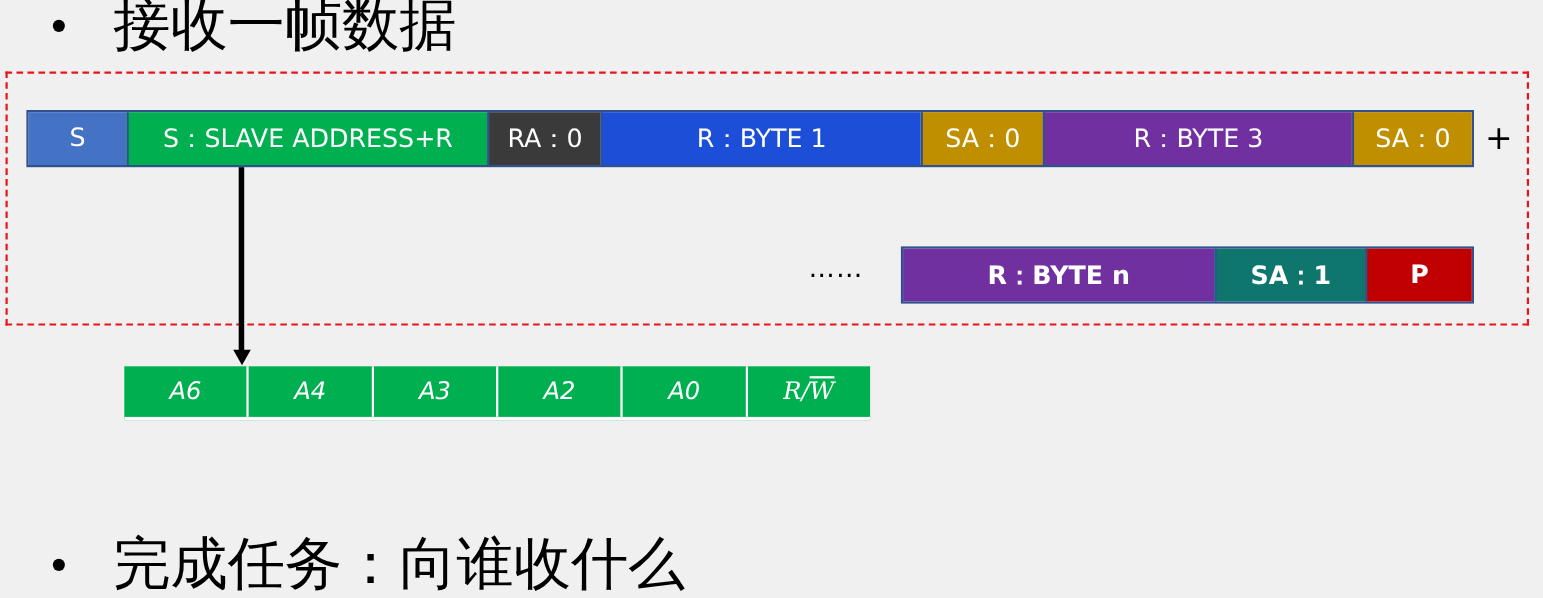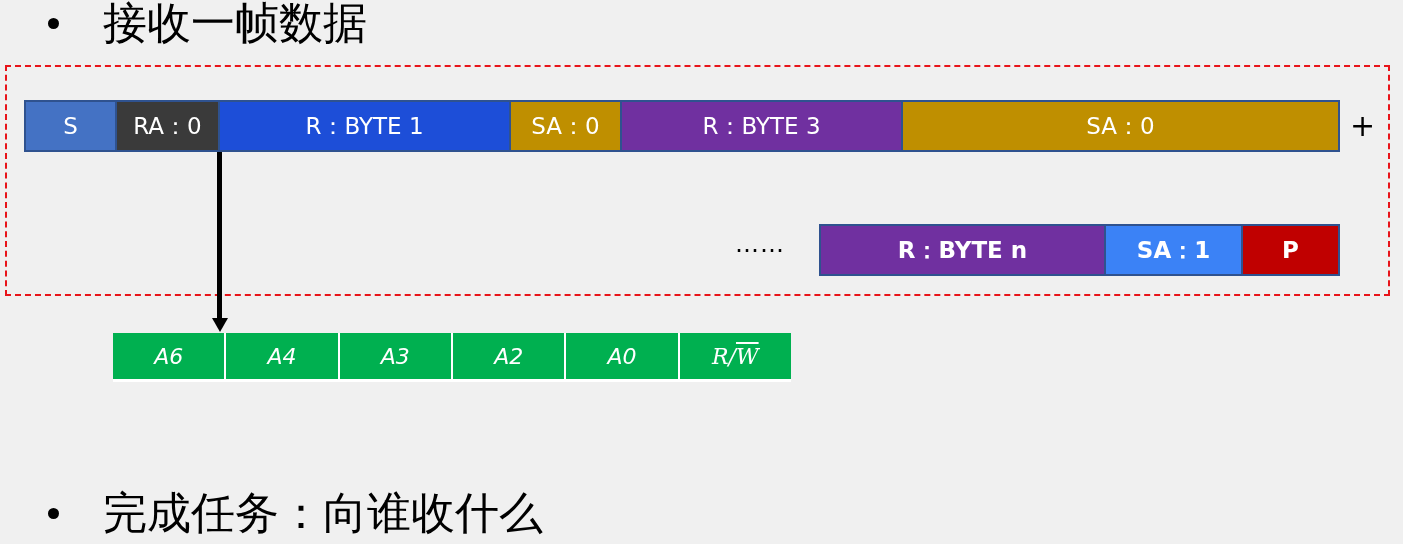--- a/index.html
+++ b/index.html
@@ -1,20 +1,20 @@
 <!DOCTYPE html>
 <html><head>
   <meta charset="utf-8">
   <style>
     html, body { margin: 0; padding: 0; }
     body {
       width: 1403px; height: 544px; background: #f0f0f0; position: relative; overflow: hidden;
       font-family: "DejaVu Sans", "Liberation Sans", sans-serif;
     }
-    .bullet-line { position: absolute; left: 48px; font-size: 44px; color: #000; display: flex; align-items: center; }
+    .bullet-line { position: absolute; left: 48px; font-size: 52px; color: #000; display: flex; align-items: center; }
     .bullet-dot { width: 11px; height: 11px; border-radius: 50%; background: #000; margin-right: 44px; }
     #heading1 { top: 0px; height: 46px; }
     #heading2 { top: 490px; height: 46px; }
     .frame { position: absolute; left: 5px; top: 65px; width: 1385px; height: 231px; border: 2px dashed #e8141a; box-sizing: border-box; }
     .bar { position: absolute; height: 52px; display: flex; box-sizing: border-box; border: 2px solid #2f528f; }
     .seg { height: 100%; box-sizing: border-box; display: flex; align-items: center; justify-content: center;
       color: #fff; font-size: 23px; white-space: nowrap; }
     .seg + .seg { border-left: 2px solid #2f528f; }
     #row1 { left: 24px; top: 100px; width: 1316px; }
     #row2 { left: 819px; top: 224px; width: 521px; font-weight: bold; }
@@ -34,33 +34,34 @@
 
 <div class="bullet-line" id="heading1">
   <span class="bullet-dot"></span>
   <span>接收一帧数据</span>
 </div>
 
 <div class="frame"></div>
 
 <div class="bar" id="row1">
   <div class="seg" style="width:89px;background:#4472c4">S</div>
+  <div class="seg" style="width:328px;background:#00b050">S：SLAVE ADDRESS+R</div>
   <div class="seg" style="width:103px;background:#3a3a3a">RA：0</div>
   <div class="seg" style="width:291px;background:#1d4ed8">R：BYTE 1</div>
   <div class="seg" style="width:111px;background:#bf8f00">SA：0</div>
   <div class="seg" style="width:281px;background:#7030a0">R：BYTE 3</div>
   <div class="seg" style="flex:1;background:#bf8f00">SA：0</div>
 </div>
 
 <div class="plus">+</div>
 <div class="dots">……</div>
 
 <div class="bar" id="row2">
   <div class="seg" style="width:283px;background:#7030a0">R：BYTE n</div>
-  <div class="seg" style="width:137px;background:#3b82f6">SA：1</div>
+  <div class="seg" style="width:137px;background:#0f766e">SA：1</div>
   <div class="seg" style="flex:1;background:#c00000">P</div>
 </div>
 
 <div class="arrow-line"></div>
 <div class="arrow-head"></div>
 
 <div class="bits">
   <div class="bit">A6</div>
   <div class="bit">A4</div>
   <div class="bit">A3</div>

